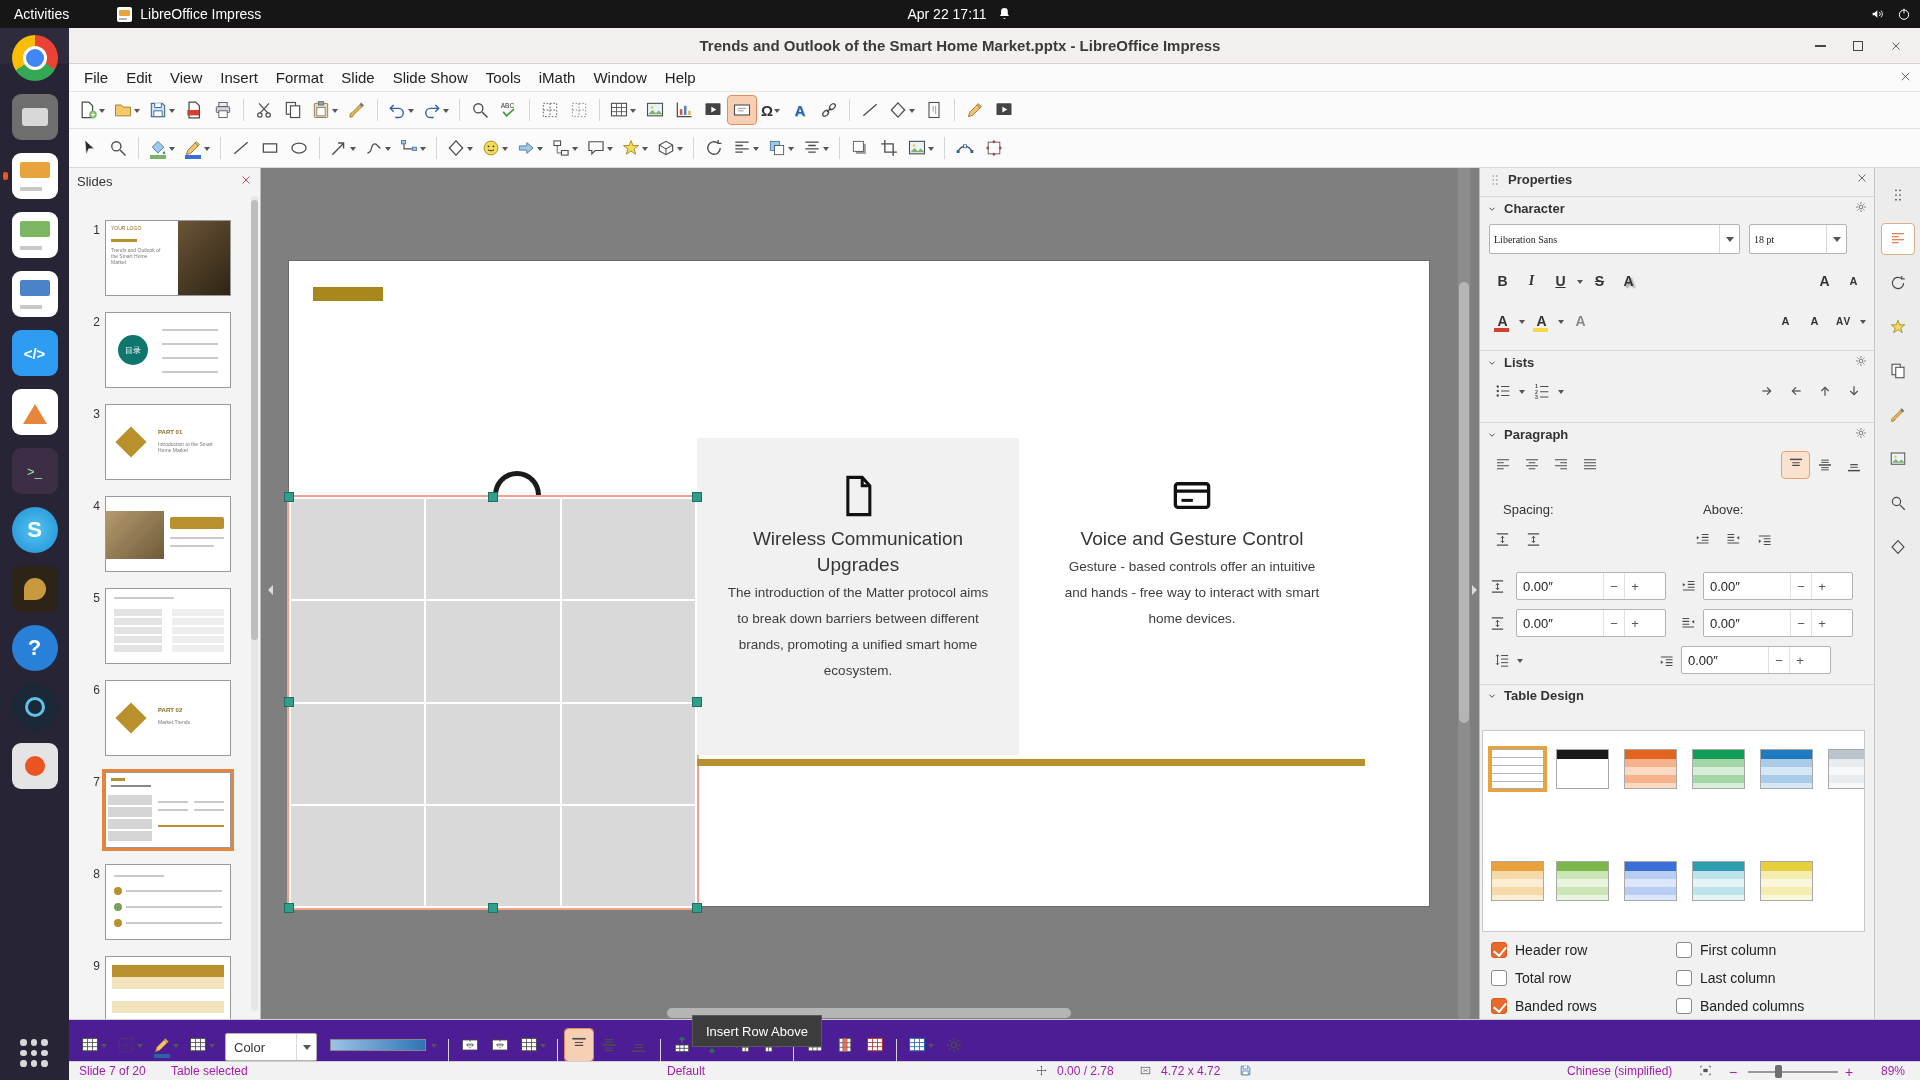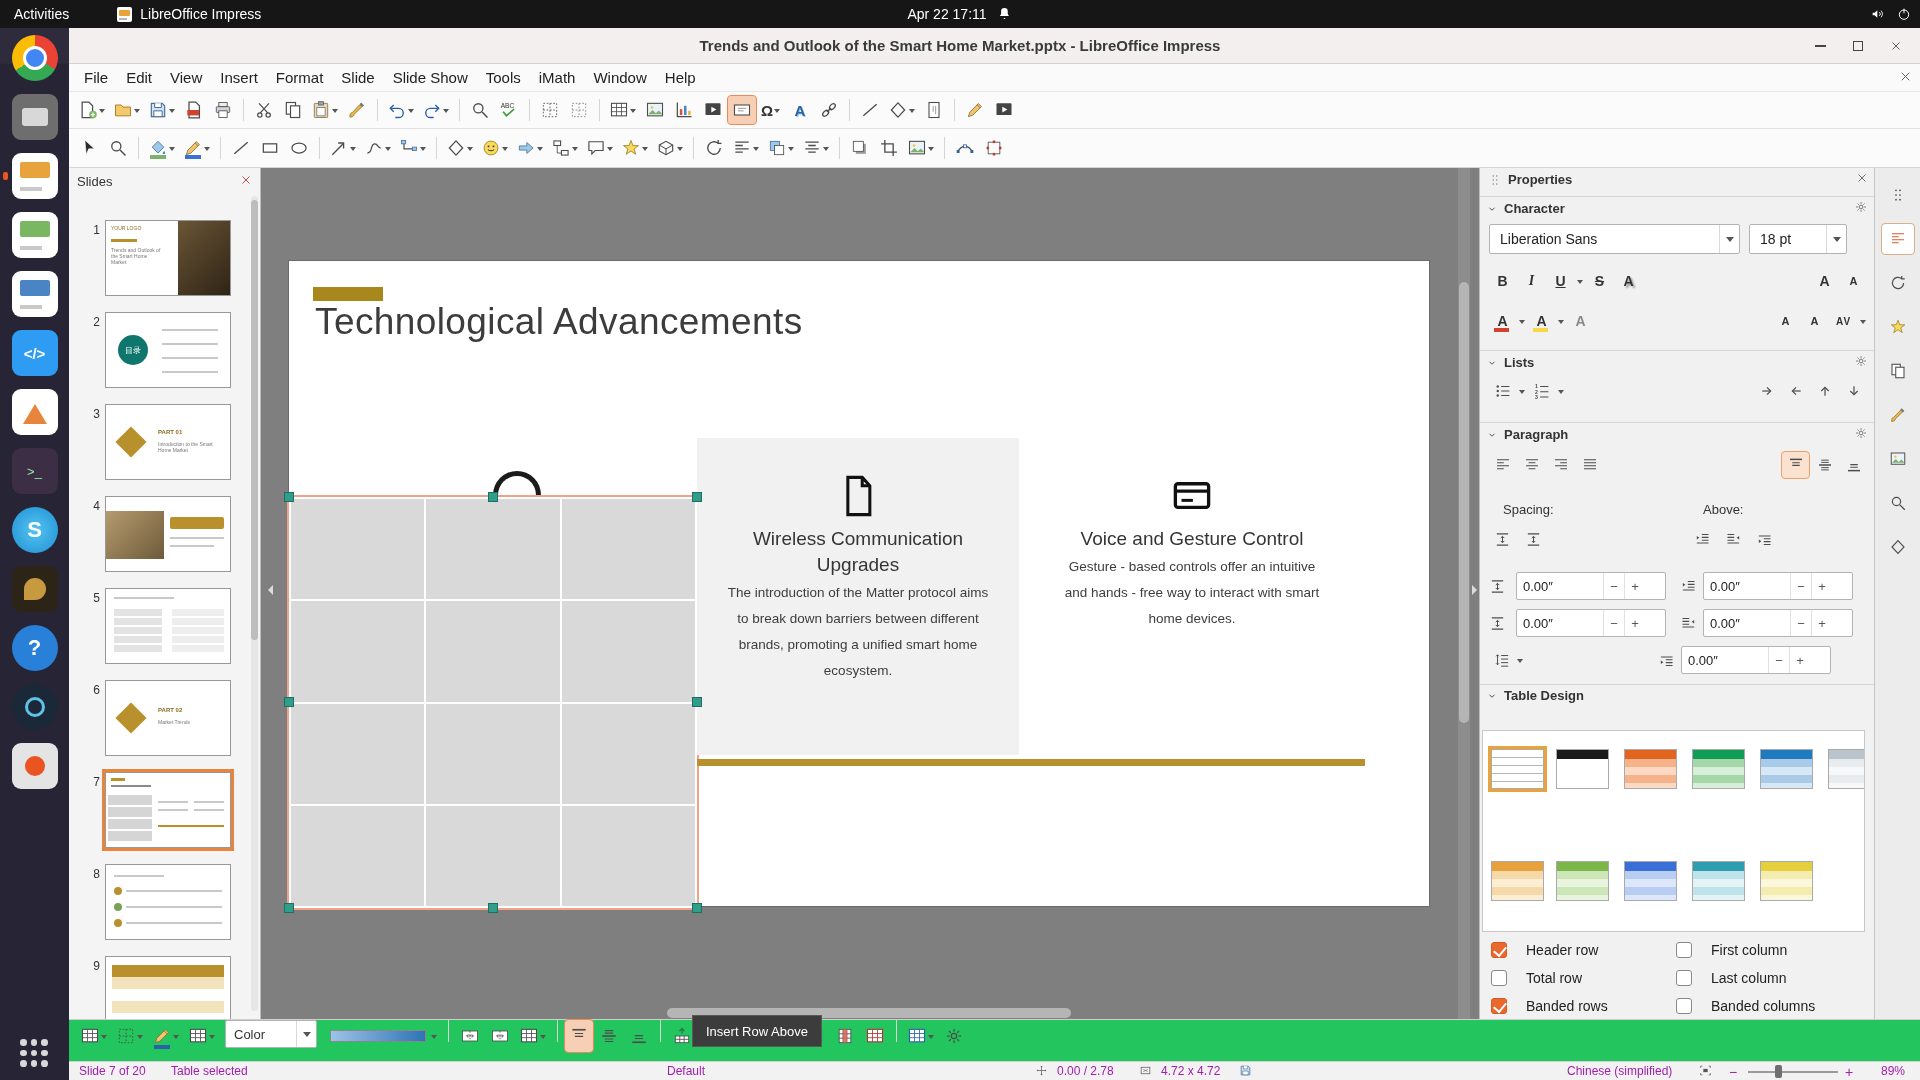--- a/index.html
+++ b/index.html
@@ -83,43 +83,43 @@
 #vthumb{position:absolute;left:1459px;top:282px;width:10px;height:441px;background:#b5b5b5;border-radius:5px}
 .splitmark{position:absolute;width:0;height:0;border:5px solid transparent;z-index:30}
 
 #props{position:absolute;left:1479px;top:168px;width:395px;height:851px;background:#f1f1f1;border-left:1px solid #bdbdbd;font-size:13px;color:#333}
 #props .row{position:absolute;display:flex;align-items:center}
 .sec-head{font-weight:bold;display:flex;align-items:center;gap:6px}
 .sec-head svg.ch{width:12px;height:12px}
 .sec-head svg.gear{width:14px;height:14px;color:#666}
 .divline{position:absolute;left:0;width:395px;height:1px;background:#d6d6d6}
 .combo{height:30px;background:#fff;border:1px solid #b3b3b3;border-radius:2px;display:flex;align-items:center}
-.combo input{border:none;outline:none;flex:1;padding:0 10px;font-size:14px;font-family:Liberation Sans, sans-serif;color:#222;background:transparent;min-width:0}
+.combo input{border:none;outline:none;flex:1;padding:0 4px;font-size:10px;font-family:Liberation Serif, serif;color:#222;background:transparent;min-width:0}
 .combo .dbtn{width:20px;height:100%;display:flex;align-items:center;justify-content:center;border-left:1px solid #d9d9d9}
 .dbtn::after{content:"";border:4px solid transparent;border-top:5px solid #555;margin-top:5px}
 .fbtn{width:27px;height:26px;display:flex;align-items:center;justify-content:center;border-radius:3px;position:relative;font-weight:bold;font-size:14px;color:#333}
 .fbtn.on{background:#fbe2d0;outline:1px solid #e9a16b}
 .fbtn .ub{position:absolute;left:5px;bottom:2px;width:15px;height:4px}
 .nf{height:28px;width:150px;background:#fff;border:1px solid #b3b3b3;border-radius:2px;display:flex;align-items:center}
 .nf input{border:none;outline:none;width:86px;padding:0 6px;font-size:13px;font-family:inherit;color:#222;background:transparent}
 .nf b{width:21px;height:100%;display:flex;align-items:center;justify-content:center;color:#555;font-weight:normal;border-left:1px solid #e1e1e1}
 #tstyles{position:absolute;left:2px;top:562px;width:383px;height:202px;background:#fff;border:1px solid #c8c8c8;overflow:hidden}
 .ts{position:absolute;width:53px;height:40px;border:1px solid #aaa}
 .ts.sel{outline:3px solid #e8a33d}
-.cb{position:absolute;display:flex;align-items:center;gap:19px;font-size:14px;color:#222}
+.cb{position:absolute;display:flex;align-items:center;gap:8px;font-size:14px;color:#222}
 .cb .box{width:16px;height:16px;border:1px solid #8a8a8a;border-radius:3px;background:#fff;position:relative}
 .cb.on .box{background:#e9692c;border-color:#d85a1e}
 .cb.on .box::after{content:"";position:absolute;left:4px;top:1px;width:6px;height:10px;border:solid #fff;border-width:0 2px 2px 0;transform:rotate(40deg)}
 
 #tabstrip{position:absolute;left:1874px;top:168px;width:46px;height:851px;background:#ececec;border-left:1px solid #c6c6c6;display:flex;flex-direction:column;align-items:center;padding-top:12px;gap:14px}
 #tabstrip .tab{width:32px;height:30px;display:flex;align-items:center;justify-content:center;border-radius:3px}
 #tabstrip .tab.on{background:#fff;outline:1px solid #d9b08c}
 #tabstrip .tab.on svg{color:#d55e2a}
 
-#tablebar{position:absolute;left:69px;top:1019px;width:1851px;height:42px;background:#22c55e;border-top:1px solid #cfcfcf;display:flex;align-items:flex-start;padding:0 8px;gap:2px;z-index:10}
+#tablebar{position:absolute;left:69px;top:1019px;width:1851px;height:42px;background:#4c1d95;border-top:1px solid #cfcfcf;display:flex;align-items:flex-end;padding:0 8px;gap:2px;z-index:10}
 #tablebar .b{height:32px}
 .selbox{height:28px;background:#fff;border:1px solid #b3b3b3;border-radius:2px;display:flex;align-items:center;padding-left:8px;font-size:13px;color:#333}
 .lwbar{width:96px;height:12px;background:linear-gradient(90deg,#9dc3e6,#2e74b5);border:1px solid #888;margin:0 4px}
 
 #tooltip{position:absolute;left:692px;top:1015px;height:32px;background:#3c3c3c;color:#fff;font-size:13px;display:flex;align-items:center;padding:0 13px;border:1px solid #595959;border-radius:0;z-index:99;white-space:nowrap}
 
 #statusbar{position:absolute;left:69px;top:1061px;width:1851px;height:19px;background:#f2f2f2;border-top:1px solid #cfcfcf;font-size:12px;color:#a21caf;z-index:10}
 #statusbar .sb{position:absolute;top:2px;white-space:nowrap}
 #statusbar svg{width:13px;height:13px;vertical-align:-2px;color:#555}
 #zoomtrack{position:absolute;left:1679px;top:9px;width:90px;height:2px;background:#9a9a9a}
@@ -923,21 +923,20 @@
   </div>
   <div class="thumb" style="top:788px">
     <span class="tnum">9</span>
     <span style="position:absolute;left:6px;top:8px;width:112px;height:60px;background:linear-gradient(180deg,#b8912c 0 12px,#f3e3bd 12px 24px,#fff 24px 36px,#f3e3bd 36px 48px,#fff 48px 60px)"></span>
   </div>
 </div>
 
 <div id="canvas">
   <div id="page" style="left:28px;top:93px">
     <span class="chip"></span>
-    <div class="slide-title">Technological Advancements</div>
     <div id="arc"></div>
 
     <div id="slidetable">
       <div class="cell"></div>
         <div class="cell"></div>
         <div class="cell"></div>
       <div class="cell"></div>
         <div class="cell"></div>
         <div class="cell"></div>
       <div class="cell"></div>

